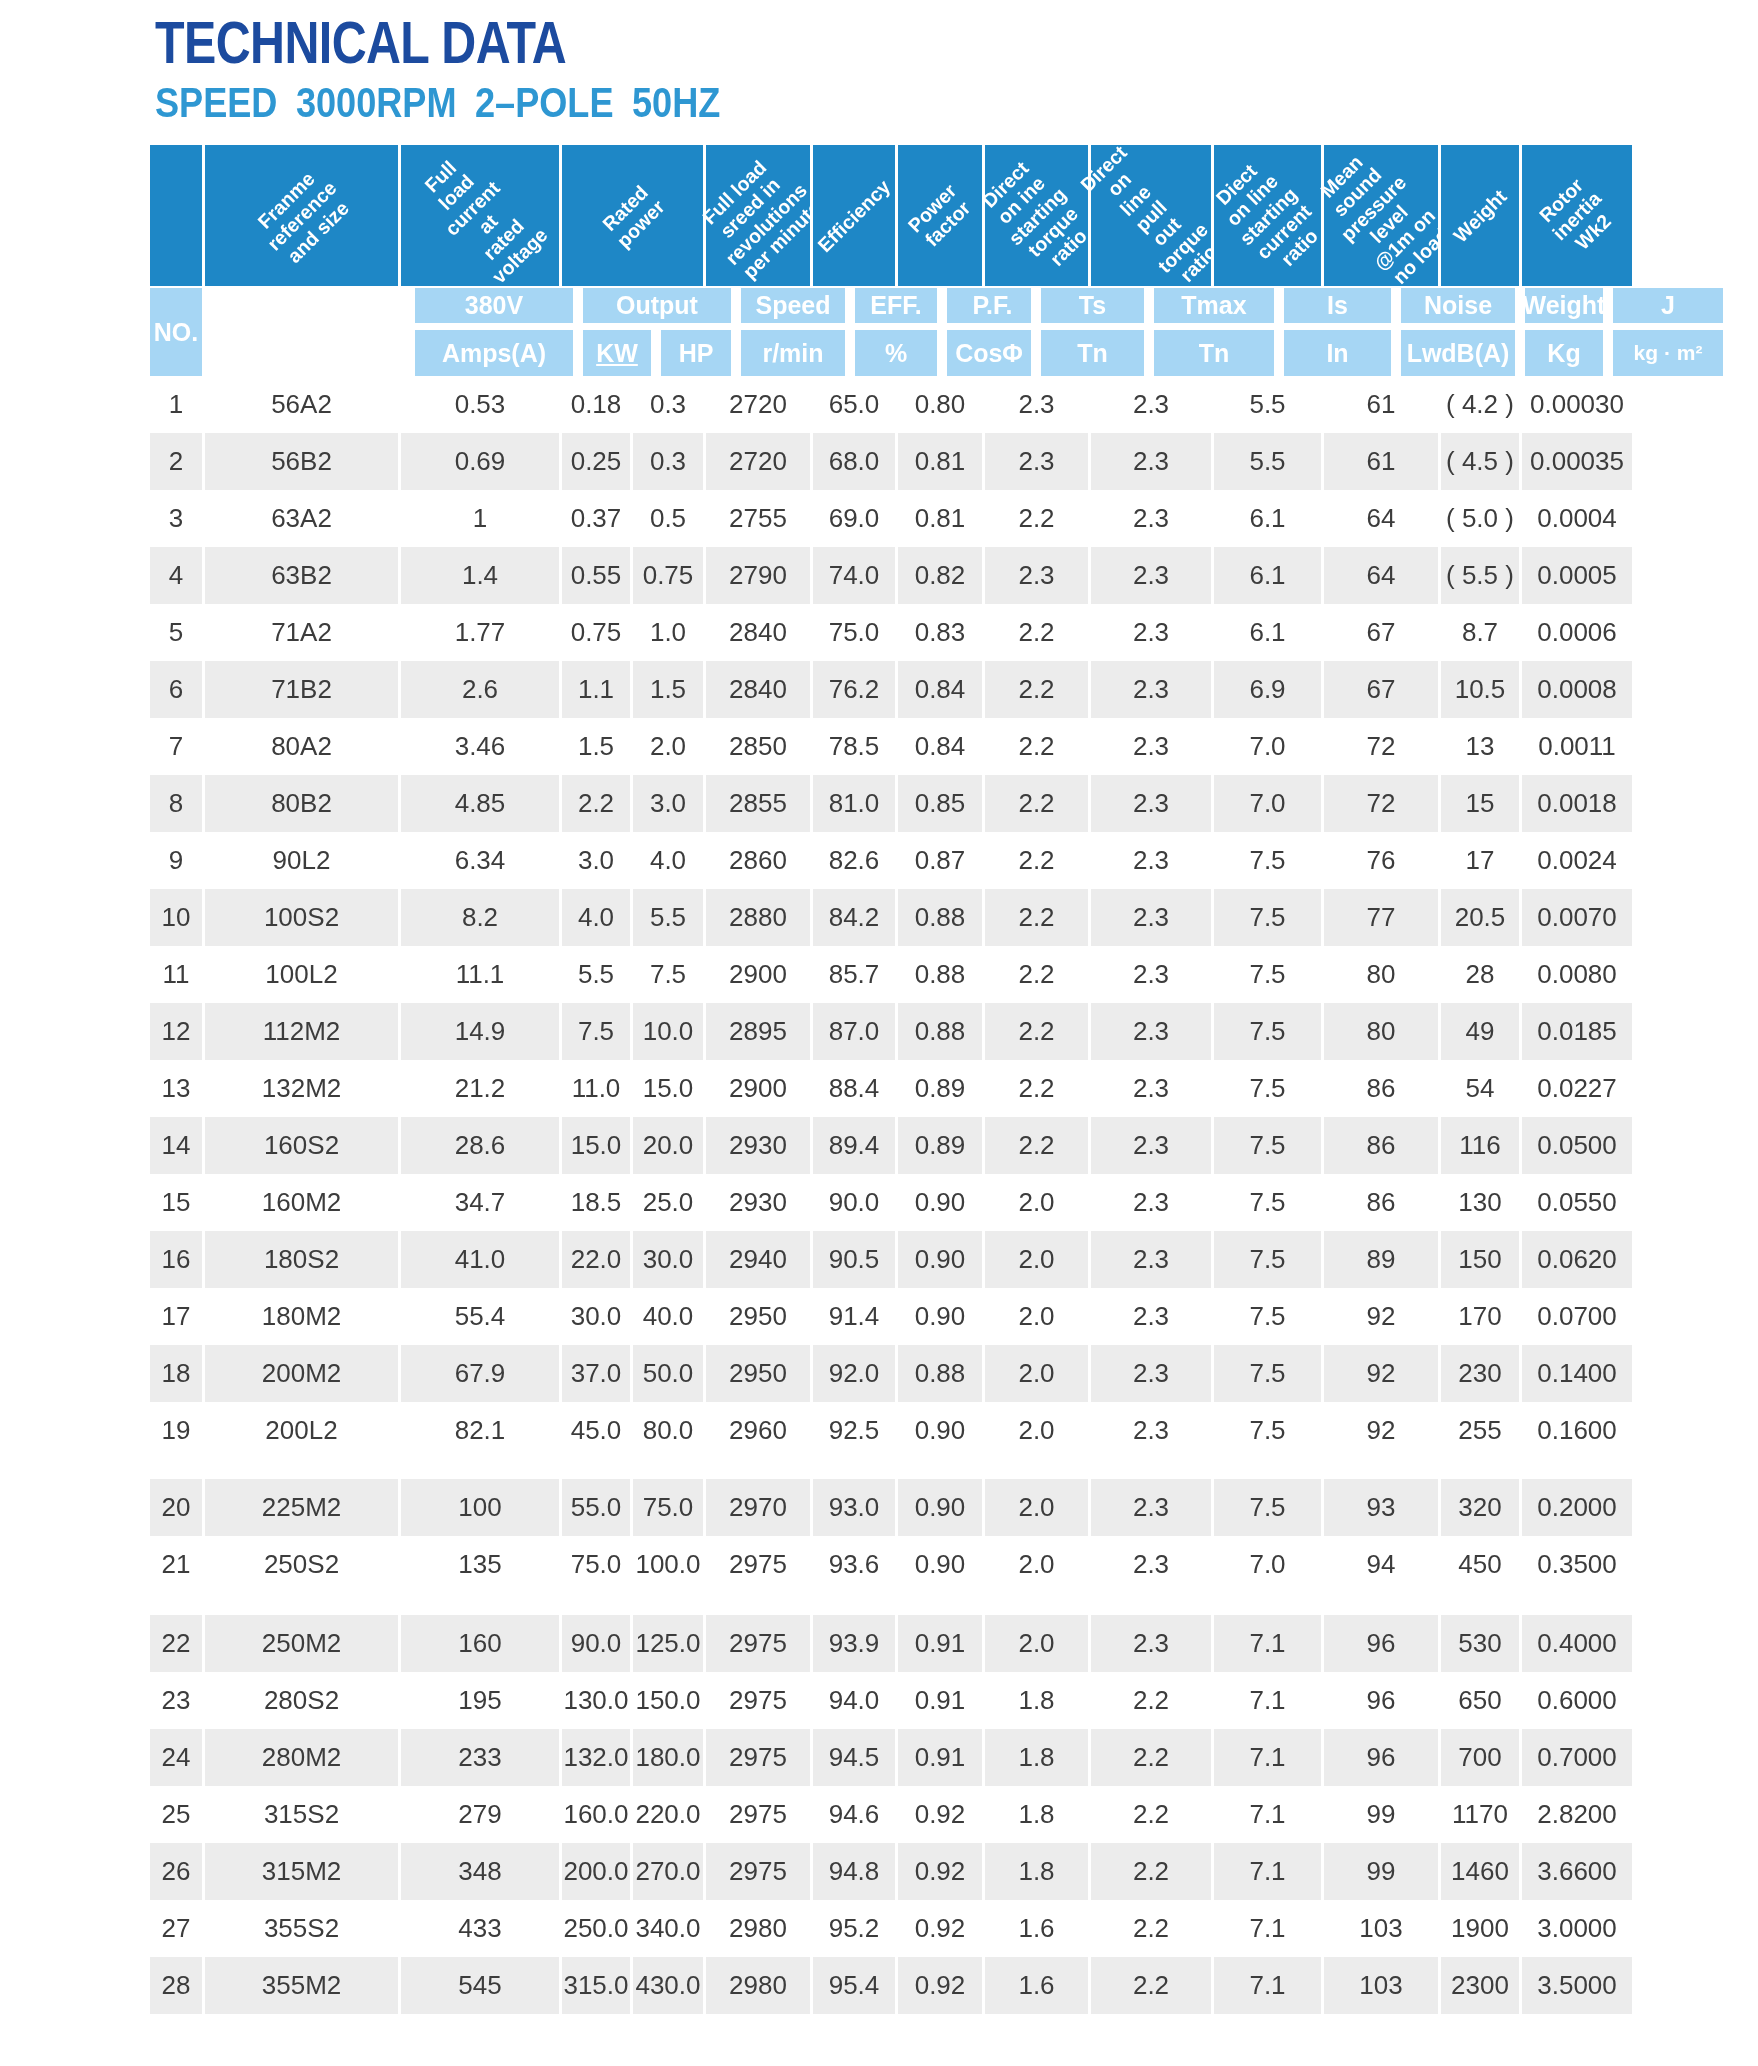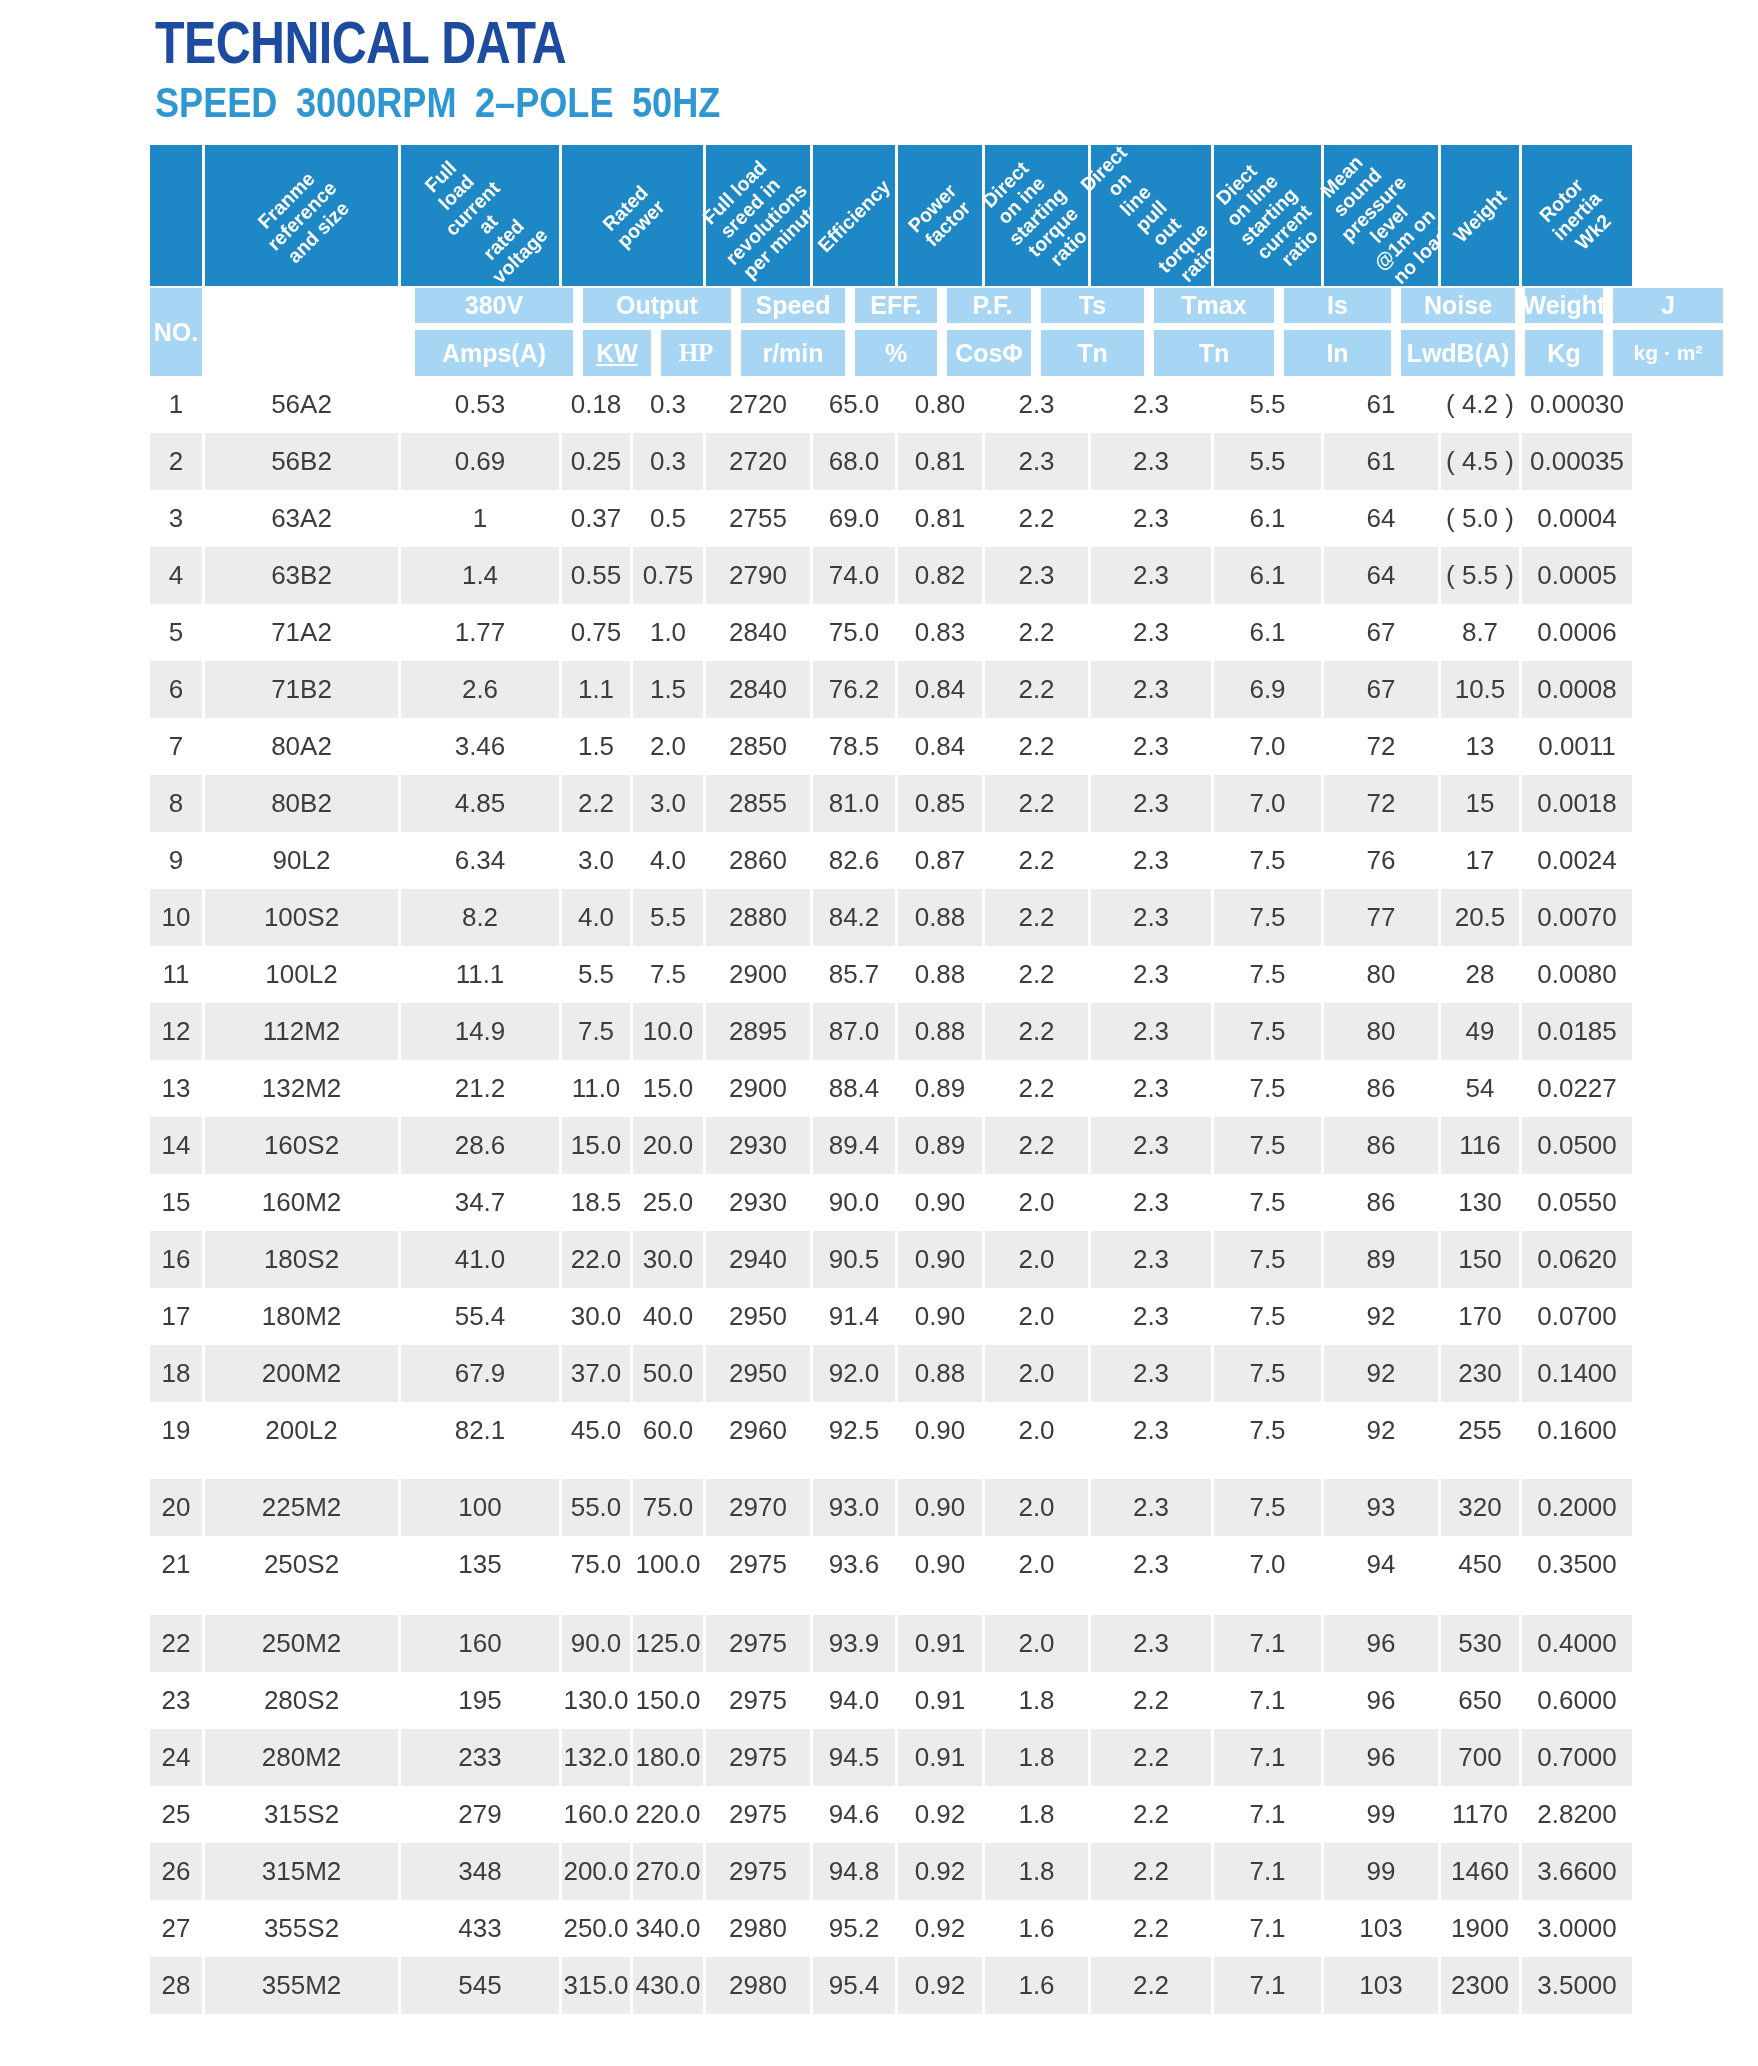--- a/index.html
+++ b/index.html
@@ -106,21 +106,21 @@
         <div class="hl-cell bordered" style="grid-area: 1 / 7 / auto / span 1;">EFF.</div>
         <div class="hl-cell bordered" style="grid-area: 1 / 8 / auto / span 1; padding-left: 7px;">P.F.</div>
         <div class="hl-cell bordered" style="grid-area: 1 / 9 / auto / span 1;">Ts</div>
         <div class="hl-cell bordered" style="grid-area: 1 / 10 / auto / span 1;">Tmax</div>
         <div class="hl-cell bordered" style="grid-area: 1 / 11 / auto / span 1;">Is</div>
         <div class="hl-cell bordered" style="grid-area: 1 / 12 / auto / span 1;">Noise</div>
         <div class="hl-cell bordered" style="grid-area: 1 / 13 / auto / span 1;">Weight</div>
         <div class="hl-cell" style="grid-area: 1 / 14 / auto / span 1;">J</div>
         <div class="hl-cell bordered" style="grid-area: 2 / 3;">Amps(A)</div>
         <div class="hl-cell bordered" style="grid-area: 2 / 4; text-decoration: underline;">KW</div>
-        <div class="hl-cell bordered" style="grid-area: 2 / 5; font-family: Liberation Serif, serif;">HP</div>
+        <div class="hl-cell bordered" style="grid-area: 2 / 5;">HP</div>
         <div class="hl-cell bordered" style="grid-area: 2 / 6;">r/min</div>
         <div class="hl-cell bordered" style="grid-area: 2 / 7;">%</div>
         <div class="hl-cell bordered" style="grid-area: 2 / 8;">CosΦ</div>
         <div class="hl-cell bordered" style="grid-area: 2 / 9;">Tn</div>
         <div class="hl-cell bordered" style="grid-area: 2 / 10;">Tn</div>
         <div class="hl-cell bordered" style="grid-area: 2 / 11;">In</div>
         <div class="hl-cell bordered" style="grid-area: 2 / 12;">LwdB(A)</div>
         <div class="hl-cell bordered" style="grid-area: 2 / 13;">Kg</div>
         <div class="hl-cell small" style="grid-area: 2 / 14;">kg · m²</div>
       </div>
@@ -411,21 +411,21 @@
           <div class="td bordered">7.5</div>
           <div class="td bordered">92</div>
           <div class="td bordered">230</div>
           <div class="td">0.1400</div>
         </div>
         <div class="trow odd" style="grid-template-columns: 55px 196px 161px 71px 73px 107px 85px 87px 106px 123px 110px 117px 81px 110px;">
           <div class="td bordered">19</div>
           <div class="td bordered">200L2</div>
           <div class="td bordered">82.1</div>
           <div class="td bordered">45.0</div>
-          <div class="td bordered">60.0</div>
+          <div class="td bordered">80.0</div>
           <div class="td bordered">2960</div>
           <div class="td bordered">92.5</div>
           <div class="td bordered">0.90</div>
           <div class="td bordered">2.0</div>
           <div class="td bordered">2.3</div>
           <div class="td bordered">7.5</div>
           <div class="td bordered">92</div>
           <div class="td bordered">255</div>
           <div class="td">0.1600</div>
         </div>

